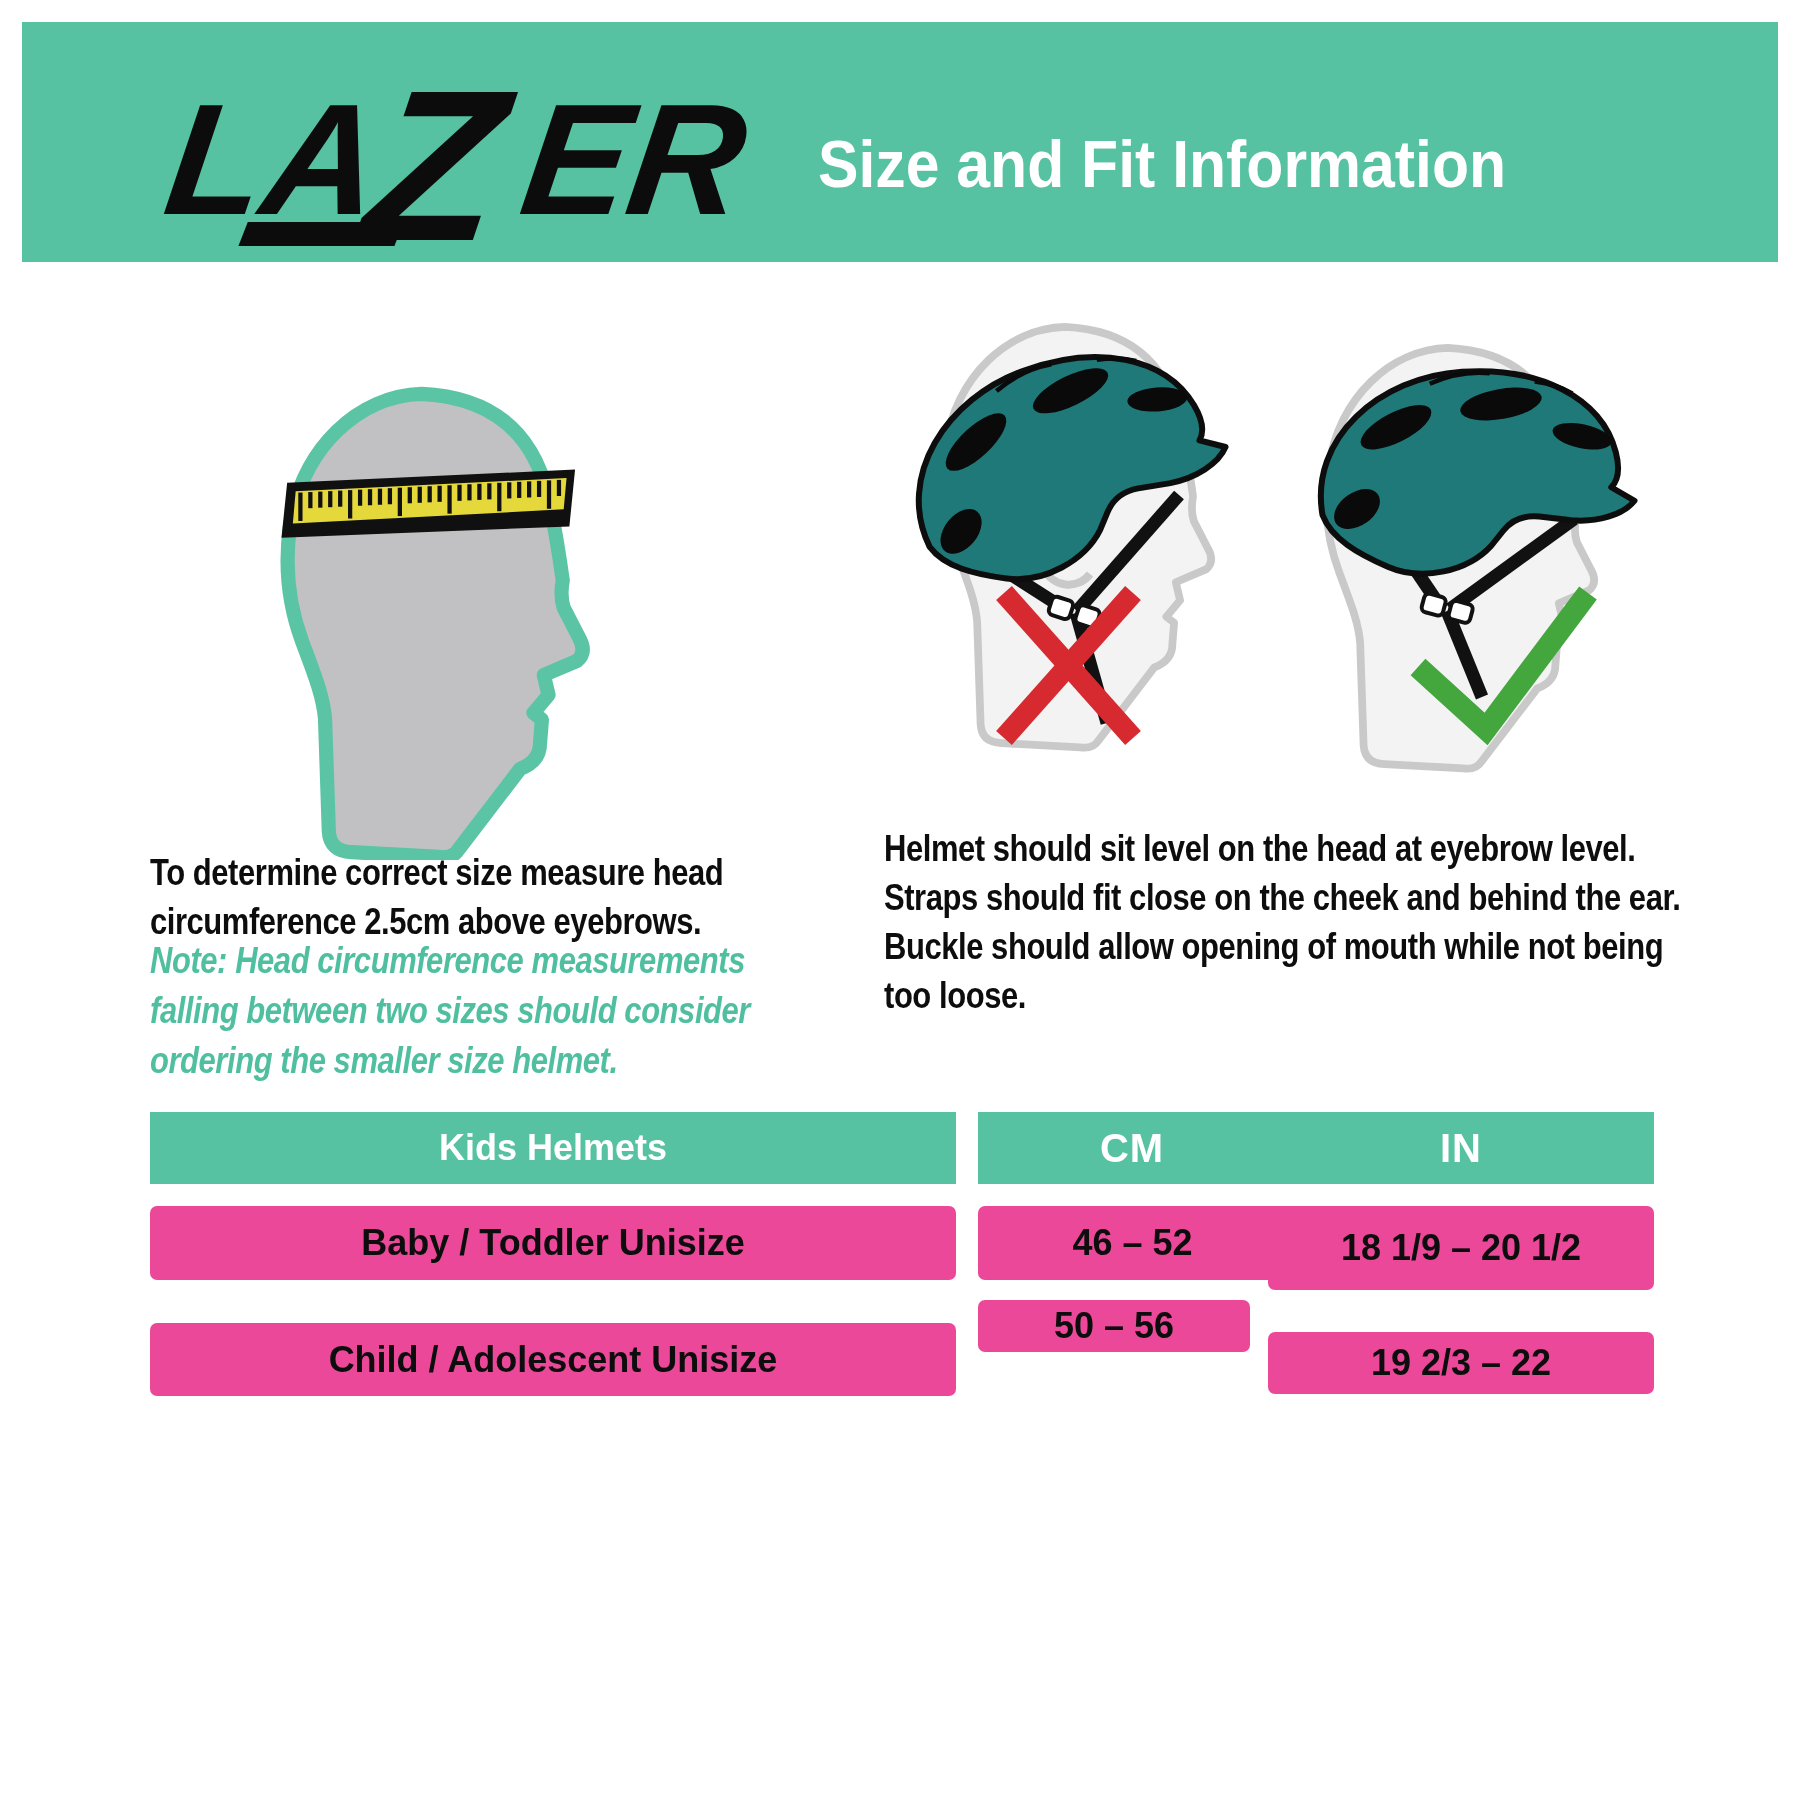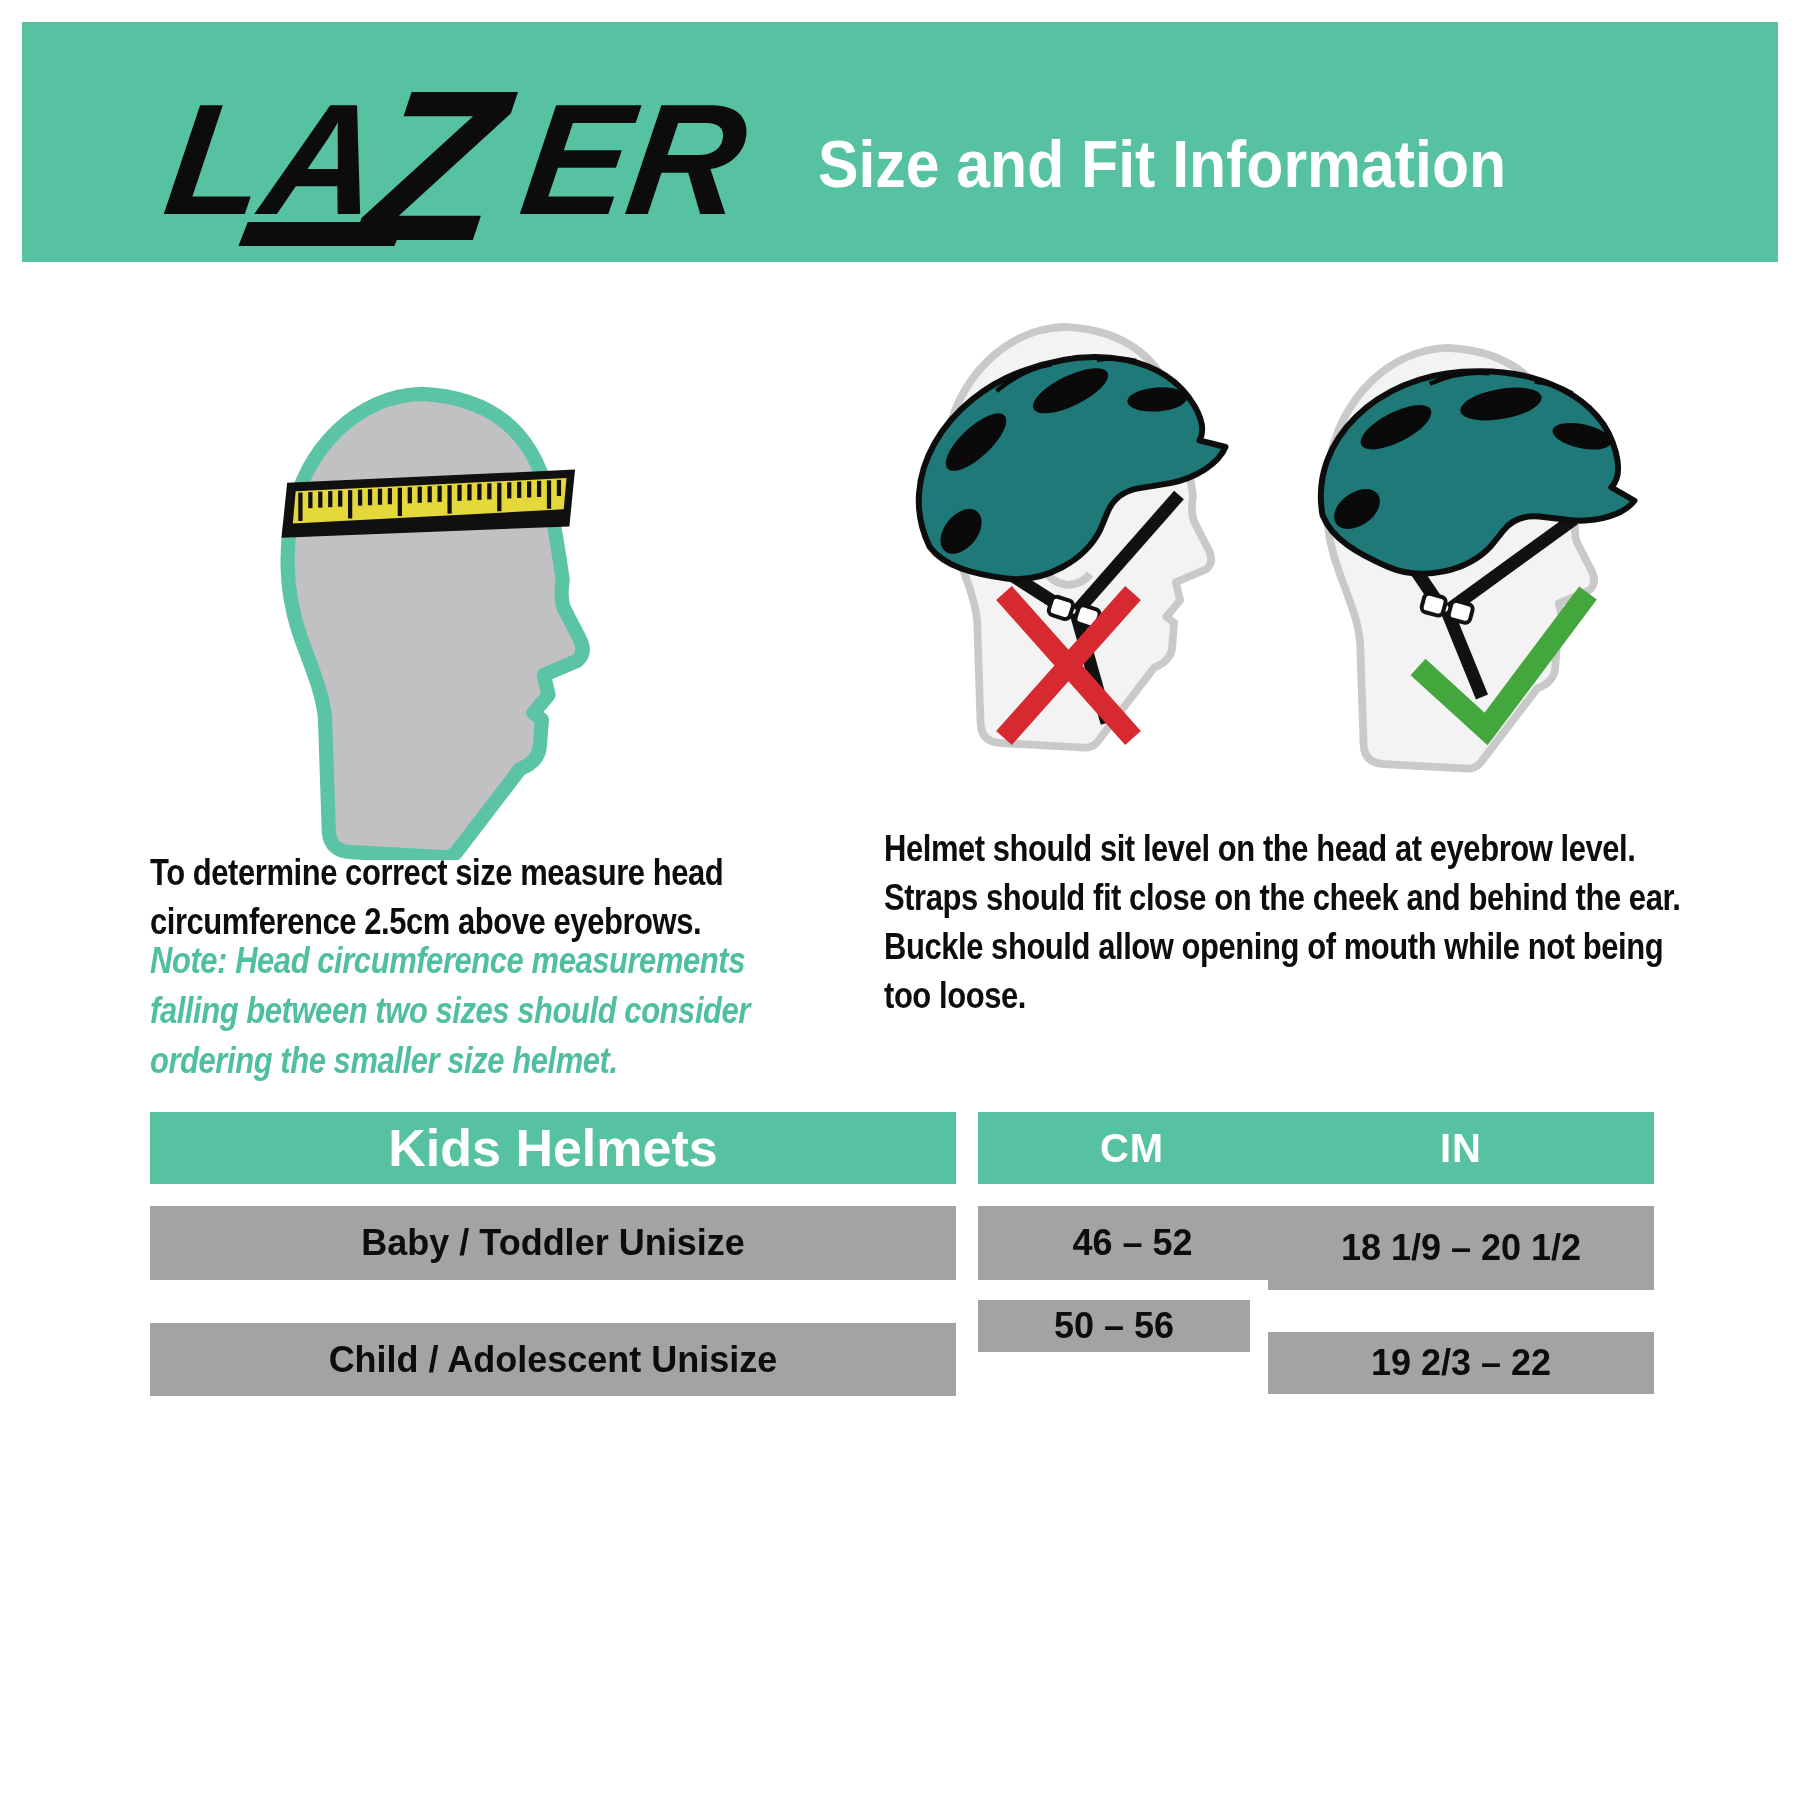--- a/index.html
+++ b/index.html
@@ -17,22 +17,22 @@
   .cond{transform:scaleX(0.86);transform-origin:left top;white-space:nowrap;}
   .intro{position:absolute;left:150px;top:848px;font-size:36px;font-weight:bold;
          color:#0d0d0d;line-height:49px;letter-spacing:-0.5px;}
   .note{position:absolute;left:150px;top:936px;font-size:36px;font-weight:bold;font-style:italic;
         color:#4FBFA0;line-height:50px;letter-spacing:-0.5px;}
   .fit-text{position:absolute;left:884px;top:824px;font-size:36px;font-weight:bold;
         color:#0d0d0d;line-height:49px;letter-spacing:-0.5px;}
   
   .tcell{position:absolute;display:flex;align-items:center;justify-content:center;box-sizing:border-box;}
   .thead{background:#56C2A1;color:#ffffff;font-weight:bold;}
-  .trow{background:#a3a3a3;color:#0d0d0d;font-weight:bold;}
-  .t-main{font-size:52px;}
+  .trow{background:#ec4899;color:#0d0d0d;font-weight:bold;border-radius:7px;}
+  .t-main{font-size:36px;}
   .t-unit{font-size:40px;letter-spacing:1px;}
   .t-val{font-size:36px;}
 </style>
 </head>
 <body>
 
 <div class="page">
 
   <svg width="0" height="0" style="position:absolute">
     <defs>

